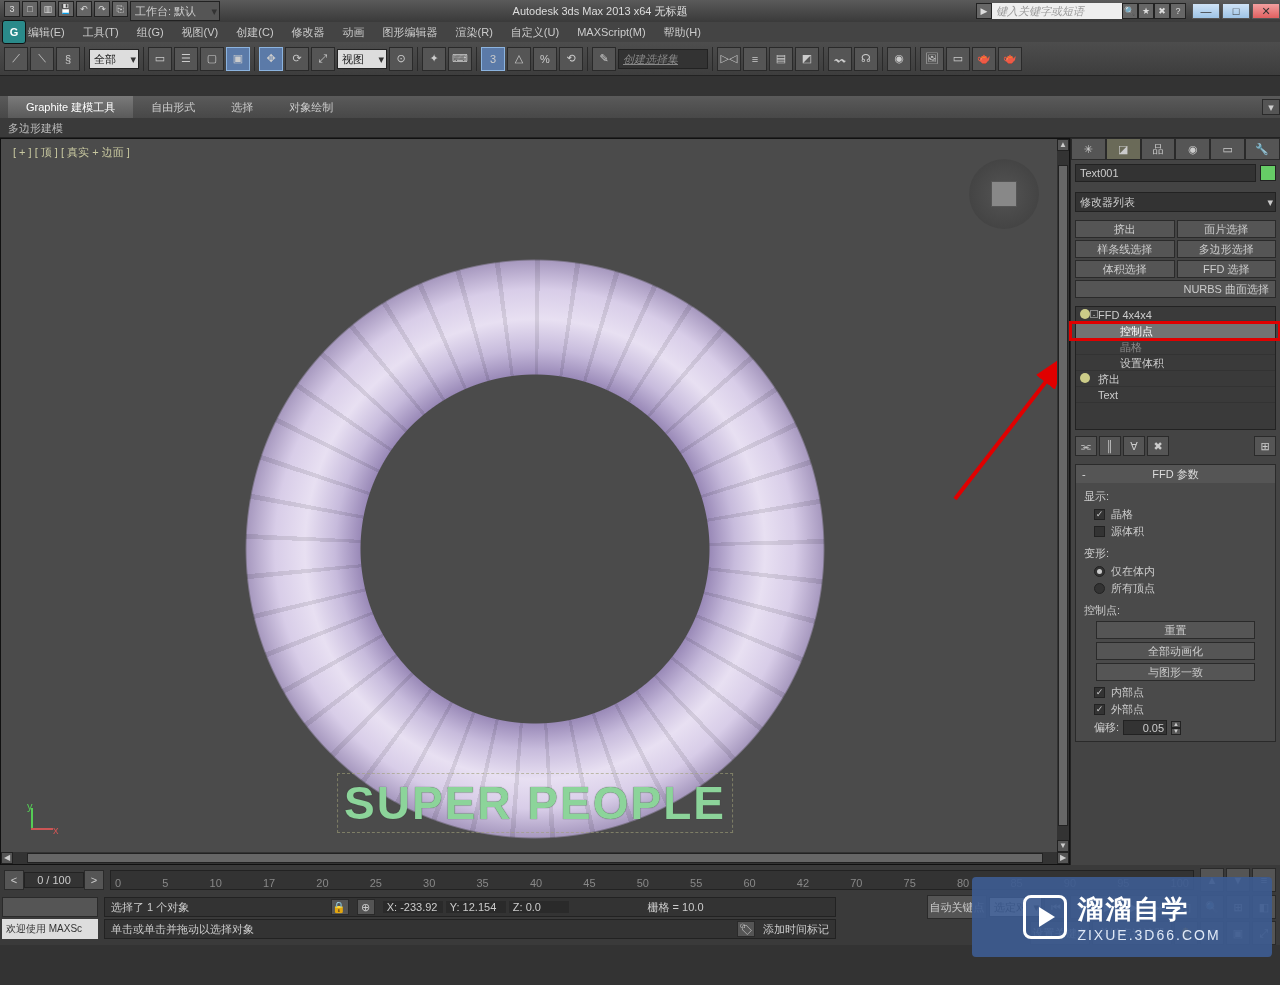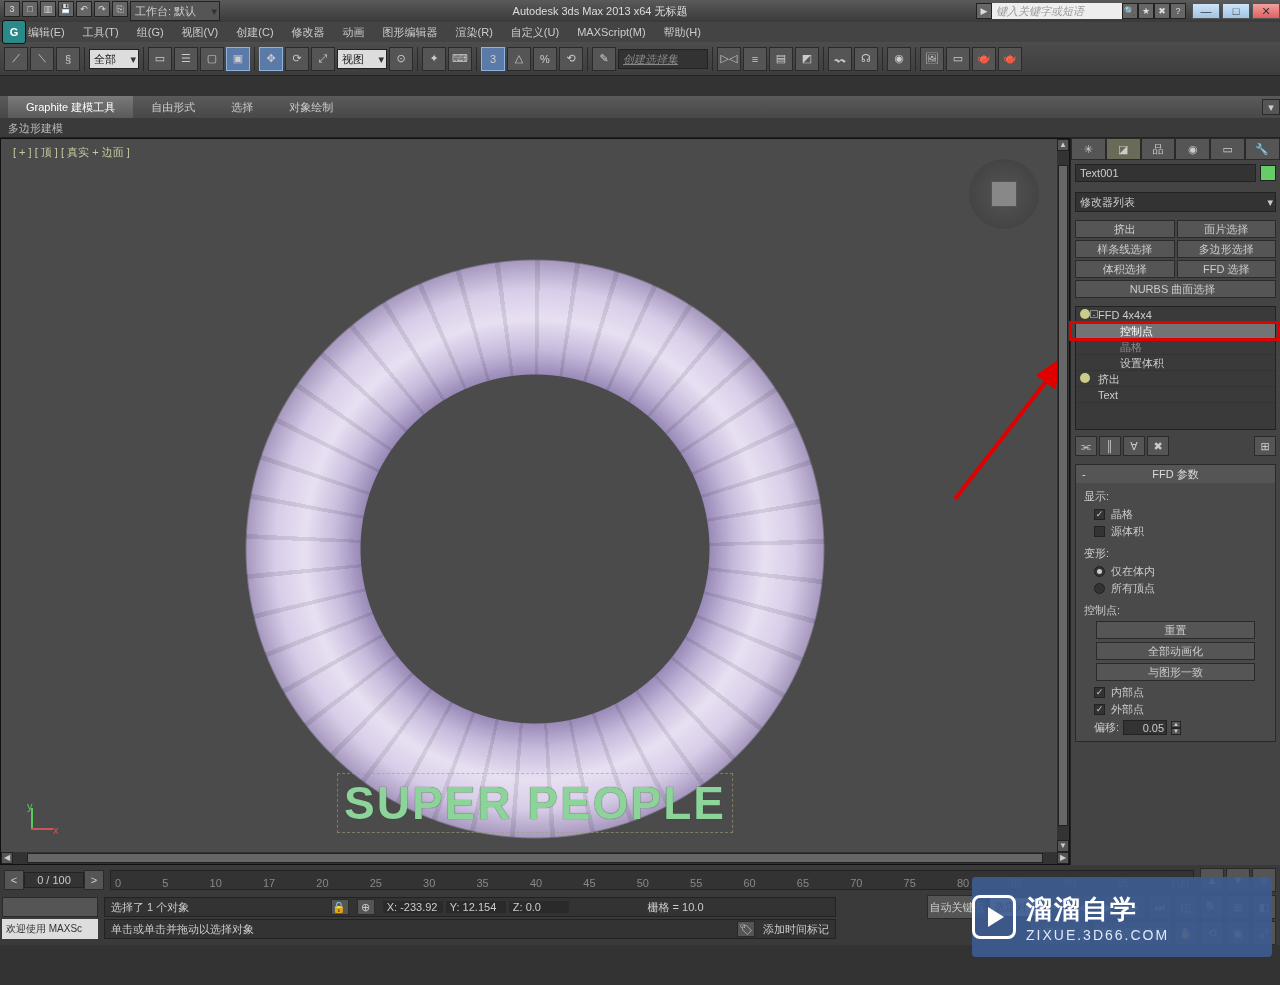--- a/index.html
+++ b/index.html
@@ -57,21 +57,21 @@
 .cmdpanel .row { display:flex; }
 .cmdpanel .pbtn { flex:1; height:22px; background:#555; border:1px solid #2a2a2a; color:#ccc; display:flex; align-items:center; justify-content:center; }
 .cmdpanel .pbtn.sel { background:#6a6a58; }
 .cmdpanel .objname { margin:4px; height:18px; background:#333; border:1px solid #222; color:#ccc; padding:0 4px; line-height:16px; }
 .cmdpanel .swatch { width:16px; height:16px; background:#6c6; border:1px solid #222; margin:5px 4px 0 0; }
 .cmdpanel .dd { margin:6px 4px; display:flex; }
 .cmdpanel .dd .tsel { flex:1; background:#333; color:#ccc; }
 .cmdpanel .dd .tsel::after{color:#ccc;}
 .cmdpanel .grid6 { display:grid; grid-template-columns:1fr 1fr; gap:2px; padding:2px 4px; }
 .cmdpanel .g6b { height:18px; background:#555; border:1px solid #2a2a2a; color:#ccc; text-align:center; line-height:16px; }
-.cmdpanel .g6b.long { grid-column:1 / span 2; text-align:center; padding-right:6px; }
+.cmdpanel .g6b.long { grid-column:1 / span 2; text-align:right; padding-right:6px; }
 .cmdpanel .stack { margin:6px 4px 2px; background:#3a3a3a; border:1px solid #222; position:relative; }
 .cmdpanel .stack .srow { height:16px; line-height:16px; color:#ccc; padding-left:22px; position:relative; border-bottom:1px solid #333;}
 .cmdpanel .stack .srow .bulb { position:absolute; left:4px; top:2px; width:10px; height:10px; background:#cc8; border-radius:50%; }
 .cmdpanel .stack .srow .exp { position:absolute; left:14px; top:3px; width:8px; height:8px; border:1px solid #888; color:#ccc; font-size:8px; line-height:7px; text-align:center;}
 .cmdpanel .stack .srow.child { padding-left:44px; }
 .cmdpanel .stack .srow.sel { background:#737373; color:#fff; }
 .cmdpanel .stack .srow.gray { color:#888; }
 .cmdpanel .stack .frame { position:absolute; left:-7px; top:14px; width:212px; height:20px; border:3px solid #e00000; pointer-events:none; }
 .cmdpanel .modbtns { display:flex; gap:2px; padding:4px; }
 .cmdpanel .modbtns .tbtn { width:22px; height:20px; }
@@ -97,21 +97,21 @@
 .timebar .track .ticks{position:absolute;inset:0;display:flex;justify-content:space-between;padding:0 4px;align-items:flex-end;color:#888;font-size:9px;}
 .timebar .end { display:flex; gap:2px; }
 .status { height:50px; background:#3a3a3a; display:flex; color:#ccc; }
 .status .left { width:100px; display:flex; flex-direction:column; padding:2px; gap:2px; }
 .status .left .wel { background:#ddd; color:#333; height:20px; display:flex; align-items:center; padding:0 4px; font-size:10px;}
 .status .mid { flex:1; display:flex; flex-direction:column; padding:2px 4px; gap:2px;}
 .status .mid .line { height:20px; background:#333; border:1px solid #222; display:flex; align-items:center; padding:0 6px; gap:8px; color:#ccc;}
 .status .coords span { background:#2a2a2a; padding:0 4px; min-width:60px; display:inline-block;}
 .status .right { display:flex; align-items:center; gap:2px; padding:0 4px; flex-wrap:wrap; width:440px; justify-content:flex-end;}
 .status .right .grp{display:flex;gap:2px;align-items:center;}
-.watermark { position:absolute; right:8px; bottom:28px; width:300px; height:80px; background:rgba(61,91,144,0.92); border-radius:4px; display:flex; align-items:center; justify-content:flex-start; gap:10px; color:#fff; pointer-events:none;}
+.watermark { position:absolute; right:8px; bottom:28px; width:300px; height:80px; background:rgba(61,91,144,0.92); border-radius:4px; display:flex; align-items:center; justify-content:center; gap:10px; color:#fff; pointer-events:none;}
 .watermark .play{width:44px;height:44px;border:3px solid #fff;border-radius:8px;display:flex;align-items:center;justify-content:center;}
 .watermark .play::after{content:"";border-left:16px solid #fff;border-top:10px solid transparent;border-bottom:10px solid transparent;margin-left:4px;}
 .watermark .txt{display:flex;flex-direction:column;align-items:flex-start;}
 .watermark .big{font-size:26px;font-weight:bold;letter-spacing:2px;}
 .watermark .url{font-size:14px;letter-spacing:2px;color:#dfe8f6;}
 .viewport .hscroll-inner{position:absolute;left:0;right:0;bottom:0;height:12px;background:#333;display:flex;}
 .viewport .hscroll-inner .th{flex:1;margin:1px 14px;background:#666;border:1px solid #222;}
 .viewport .hscroll-inner .ar{width:12px;background:#555;border:1px solid #222;color:#ccc;text-align:center;font-size:8px;line-height:10px;}
 .viewport .vscroll{position:absolute;top:0;bottom:12px;right:0;width:12px;background:#333;display:flex;flex-direction:column;}
 .viewport .vscroll .th{flex:1;margin:14px 1px;background:#666;border:1px solid #222;}
@@ -359,21 +359,21 @@
         <span>17</span>
         <span>20</span>
         <span>25</span>
         <span>30</span>
         <span>35</span>
         <span>40</span>
         <span>45</span>
         <span>50</span>
         <span>55</span>
         <span>60</span>
-        <span>65</span>
+        <span>42</span>
         <span>70</span>
         <span>75</span>
         <span>80</span>
         <span>85</span>
         <span>90</span>
         <span>95</span>
         <span>100</span>
     </div>
   </div>
   <div class="end">

